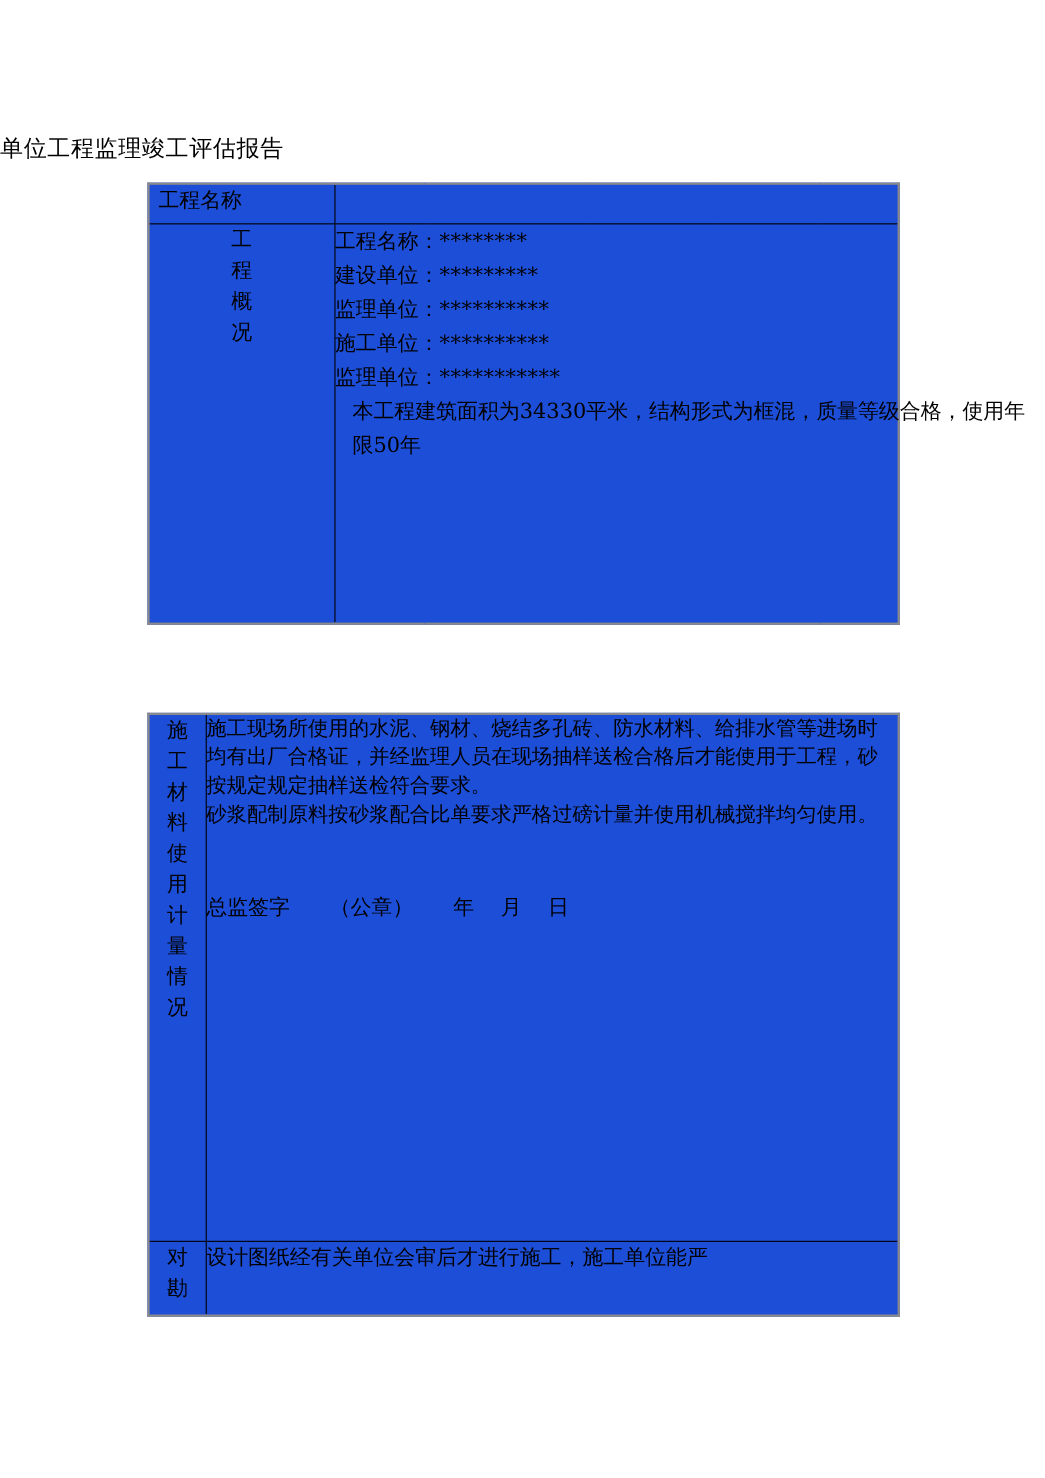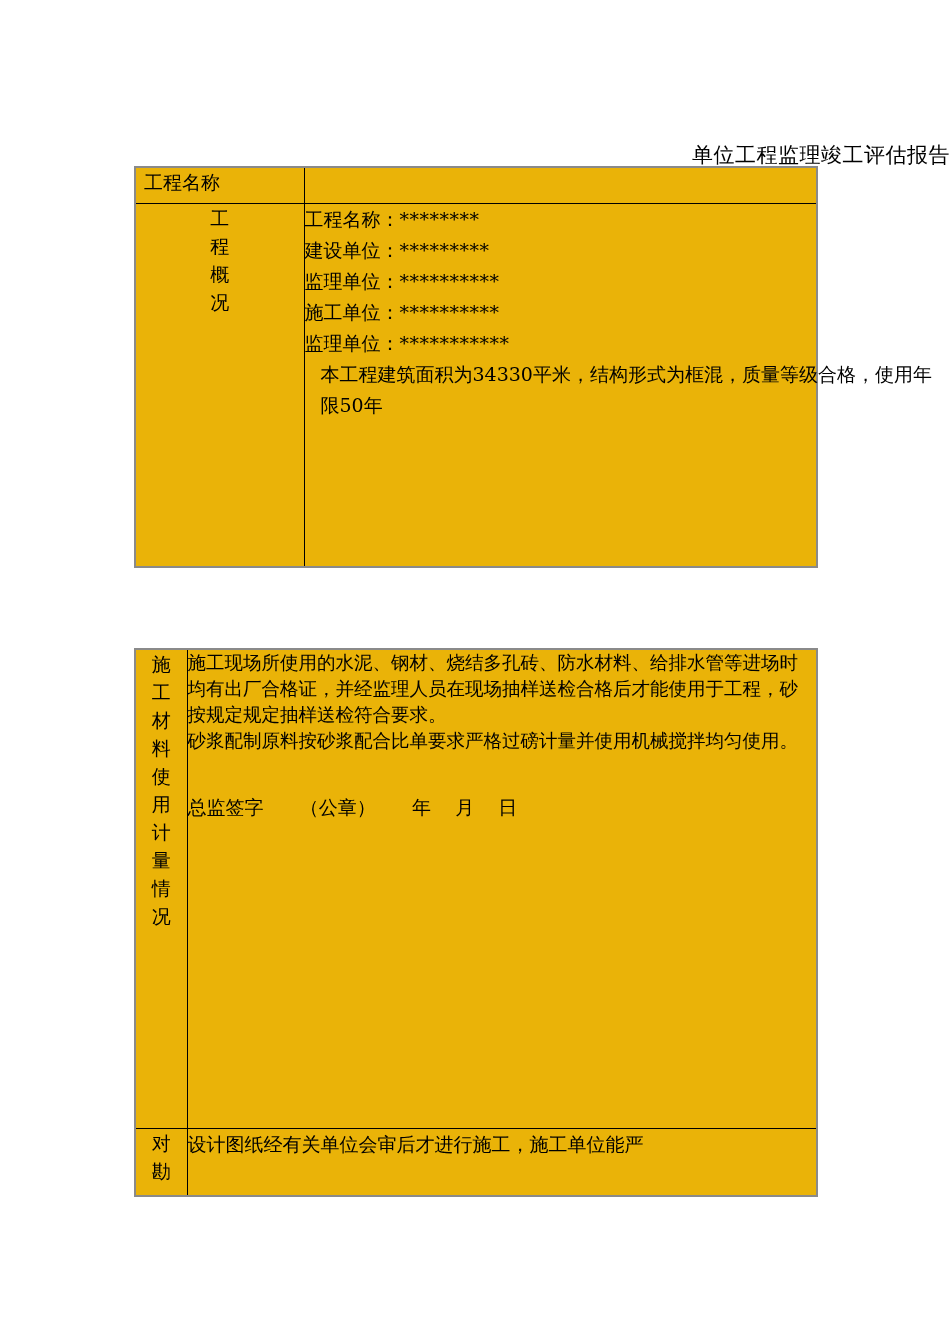--- a/index.html
+++ b/index.html
@@ -22,35 +22,34 @@
     width: 950px;
     height: 1344px;
   }
 
   
   .doc-title {
     position: absolute;
     left: 0;
     top: 120px;
     width: 950px;
-    text-align: right;
+    text-align: left;
     font-size: 21px;
     line-height: 30px;
     letter-spacing: 0.5px;
     font-family: "DejaVu Serif", "Liberation Serif", serif;
     white-space: nowrap;
-    margin-top: 20px;
   }
 
   
   .tbl {
     position: absolute;
     border-collapse: collapse;
     table-layout: fixed;
-    background: #eab308;
+    background: #1d4ed8;
   }
   .tbl td {
     border: 1px solid #000000;
     vertical-align: top;
     padding: 0;
     font-size: 19px;
     line-height: 28px;
   }
   .tbl.outer {
     border: 2px solid #8a8a8a;
@@ -126,21 +125,21 @@
     padding: 26px 8px 8px 12px;
     height: 478px;
   }
   .mat-para {
     font-size: 18.5px;
     line-height: 26px;
     width: 620px;
     margin: 0;
   }
   .mat-sign {
-    margin-top: 38px;
+    margin-top: 56px;
     font-size: 19px;
     line-height: 30px;
     white-space: pre;
   }
 
   .side-vert-short {
     width: 52px;
     text-align: center;
     font-size: 19px;
     line-height: 30px;
@@ -150,20 +149,21 @@
 
   .kan-body {
     padding: 34px 8px 6px 12px;
     height: 66px;
   }
   .kan-para {
     font-size: 19px;
     line-height: 30px;
     white-space: nowrap;
     margin: 0;
+    font-family: Liberation Serif, serif;
   }
 </style>
 </head>
 <body>
 
 <div class="page">
 
   <div class="doc-title">单位工程监理竣工评估报告</div>
 
   <table class="tbl outer" id="table-top">

